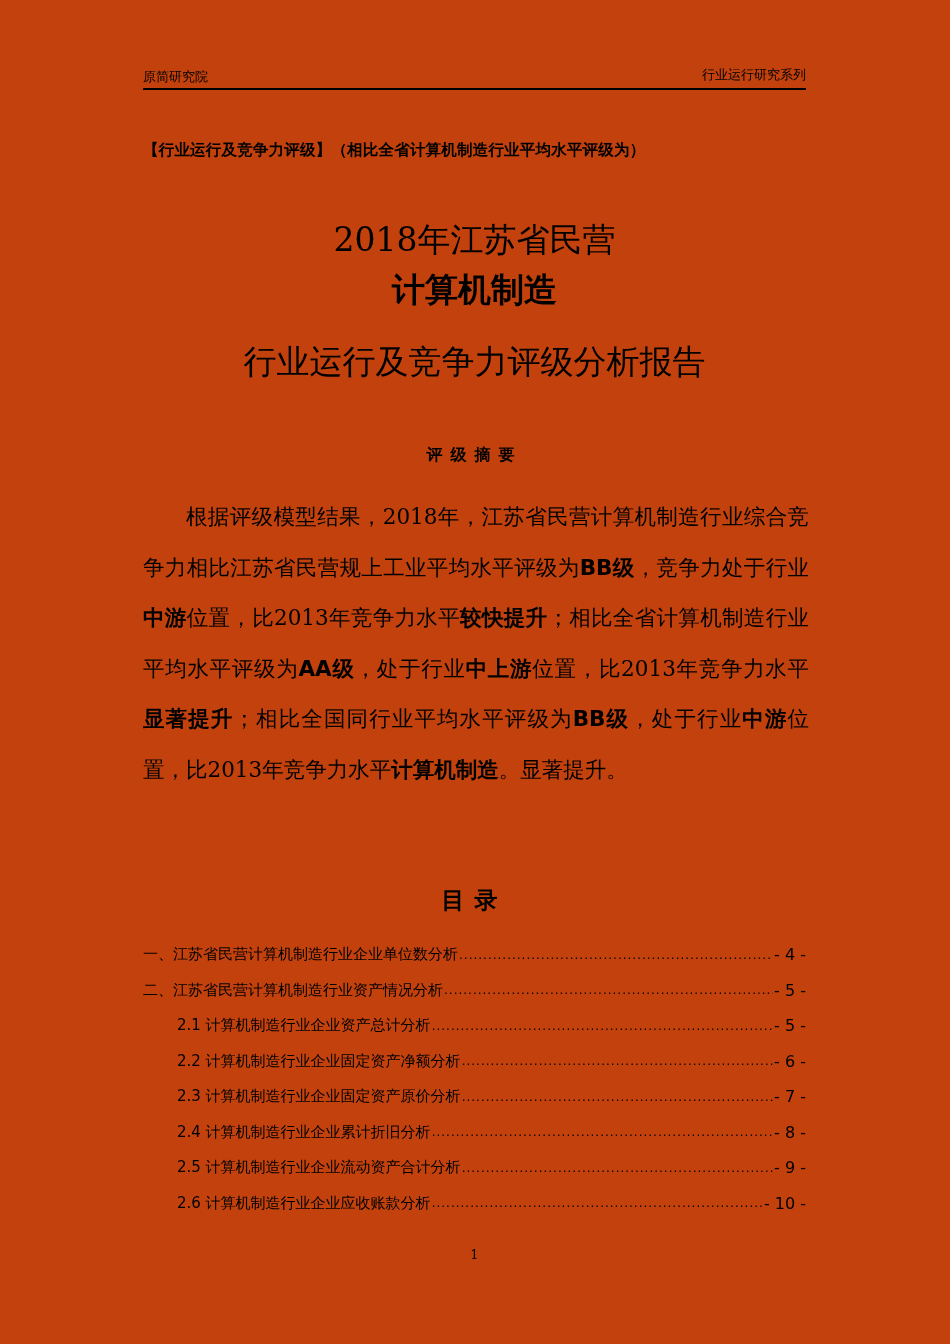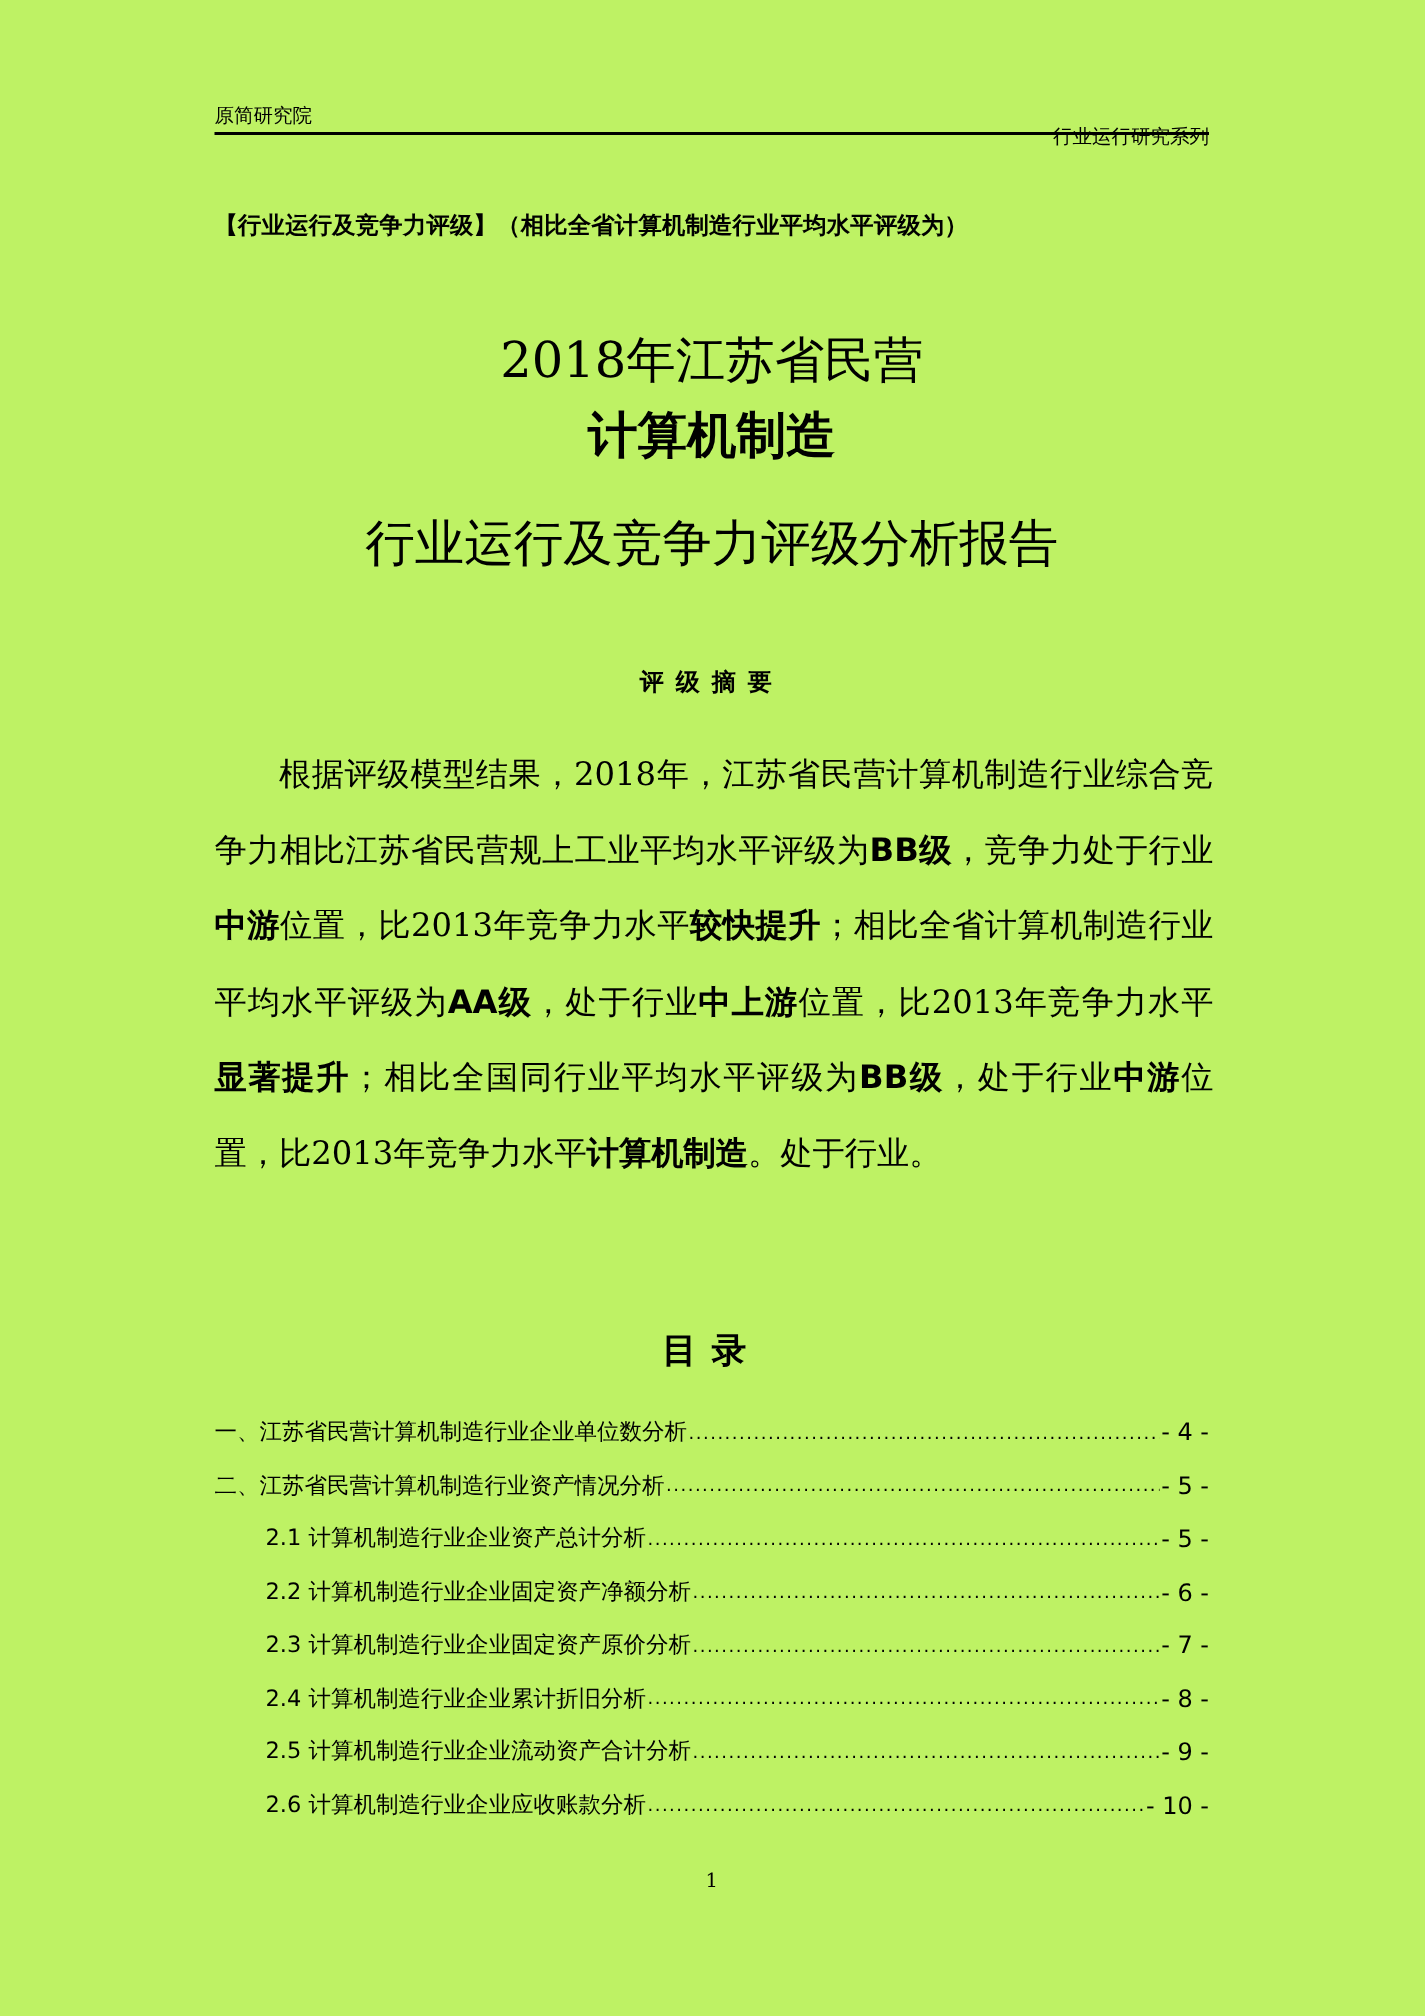--- a/index.html
+++ b/index.html
@@ -1,20 +1,20 @@
 <!DOCTYPE html>
 <html><head>
 <meta charset="utf-8">
 <style>
   html, body { margin: 0; padding: 0; background: #ffffff; }
   body { width: 950px; height: 1344px; position: relative; overflow: hidden; color: #000; font-family: "DejaVu Serif", "Liberation Serif", serif; }
-  .page { position: absolute; left: 0; top: 0; width: 950px; height: 1344px; background: #bef264; }
+  .page { position: absolute; left: 0; top: 0; width: 950px; height: 1344px; background: #c2410c; }
   .header { position: absolute; left: 143px; top: 66px; width: 663px; height: 22px; border-bottom: 2px solid #000; }
   .header .left { position: absolute; left: 0; top: 2px; font-family: "DejaVu Sans", "Liberation Sans", sans-serif; font-size: 13px; }
-  .header .right { position: absolute; right: 0; top: 16px; font-family: "DejaVu Sans", "Liberation Sans", sans-serif; font-size: 13px; }
+  .header .right { position: absolute; right: 0; top: 0; font-family: "DejaVu Sans", "Liberation Sans", sans-serif; font-size: 13px; }
   .tagline { position: absolute; left: 143px; top: 140px; width: 663px; font-size: 15.5px; font-weight: bold; white-space: nowrap; letter-spacing: 0.2px; }
   .title { position: absolute; left: 143px; width: 663px; text-align: center; font-size: 33px; white-space: nowrap; }
   .title.l1 { top: 218px; }
   .title.l2 { top: 268px; font-weight: bold; }
   .title.l3 { top: 340px; }
   .abstract-heading { position: absolute; left: 143px; top: 445px; width: 663px; text-align: center; font-size: 16px; font-weight: bold; letter-spacing: 8px; font-family: "DejaVu Sans", "Liberation Sans", sans-serif; }
   .abstract { position: absolute; left: 143px; top: 492px; width: 666px; font-size: 21.5px; line-height: 50.5px; text-align: justify; }
   .abstract p { margin: 0; text-indent: 2em; }
   .abstract b { font-family: "DejaVu Sans", "Liberation Sans", sans-serif; font-weight: bold; }
   .toc-heading { position: absolute; left: 143px; top: 885px; width: 663px; text-align: center; font-size: 23px; font-weight: bold; letter-spacing: 10px; font-family: "DejaVu Sans", "Liberation Sans", sans-serif; }
@@ -37,21 +37,21 @@
   </div>
 
   <div class="tagline">【行业运行及竞争力评级】（相比全省计算机制造行业平均水平评级为）</div>
 
   <div class="title l1">2018年江苏省民营</div>
   <div class="title l2">计算机制造</div>
   <div class="title l3">行业运行及竞争力评级分析报告</div>
 
   <div class="abstract-heading">评级摘要</div>
   <div class="abstract">
-    <p id="abstract-p"><span>根据评级模型结果，2018年，江苏省民营计算机制造行业综合竞争力相比江苏省民营规上工业平均水平评级为</span><b>BB级</b><span>，竞争力处于行业</span><b>中游</b><span>位置，比2013年竞争力水平</span><b>较快提升</b><span>；相比全省计算机制造行业平均水平评级为</span><b>AA级</b><span>，处于行业</span><b>中上游</b><span>位置，比2013年竞争力水平</span><b>显著提升</b><span>；相比全国同行业平均水平评级为</span><b>BB级</b><span>，处于行业</span><b>中游</b><span>位置，比2013年竞争力水平</span><b>计算机制造</b><span>。处于行业。</span></p>
+    <p id="abstract-p"><span>根据评级模型结果，2018年，江苏省民营计算机制造行业综合竞争力相比江苏省民营规上工业平均水平评级为</span><b>BB级</b><span>，竞争力处于行业</span><b>中游</b><span>位置，比2013年竞争力水平</span><b>较快提升</b><span>；相比全省计算机制造行业平均水平评级为</span><b>AA级</b><span>，处于行业</span><b>中上游</b><span>位置，比2013年竞争力水平</span><b>显著提升</b><span>；相比全国同行业平均水平评级为</span><b>BB级</b><span>，处于行业</span><b>中游</b><span>位置，比2013年竞争力水平</span><b>计算机制造</b><span>。显著提升。</span></p>
   </div>
 
   <div class="toc-heading">目录</div>
   <div class="toc" id="toc">
     <div class="toc-row">
         <span class="label">一、江苏省民营计算机制造行业企业单位数分析</span>
         <span class="dots"></span>
         <span class="pg">- 4 -</span>
       </div>
     <div class="toc-row">

